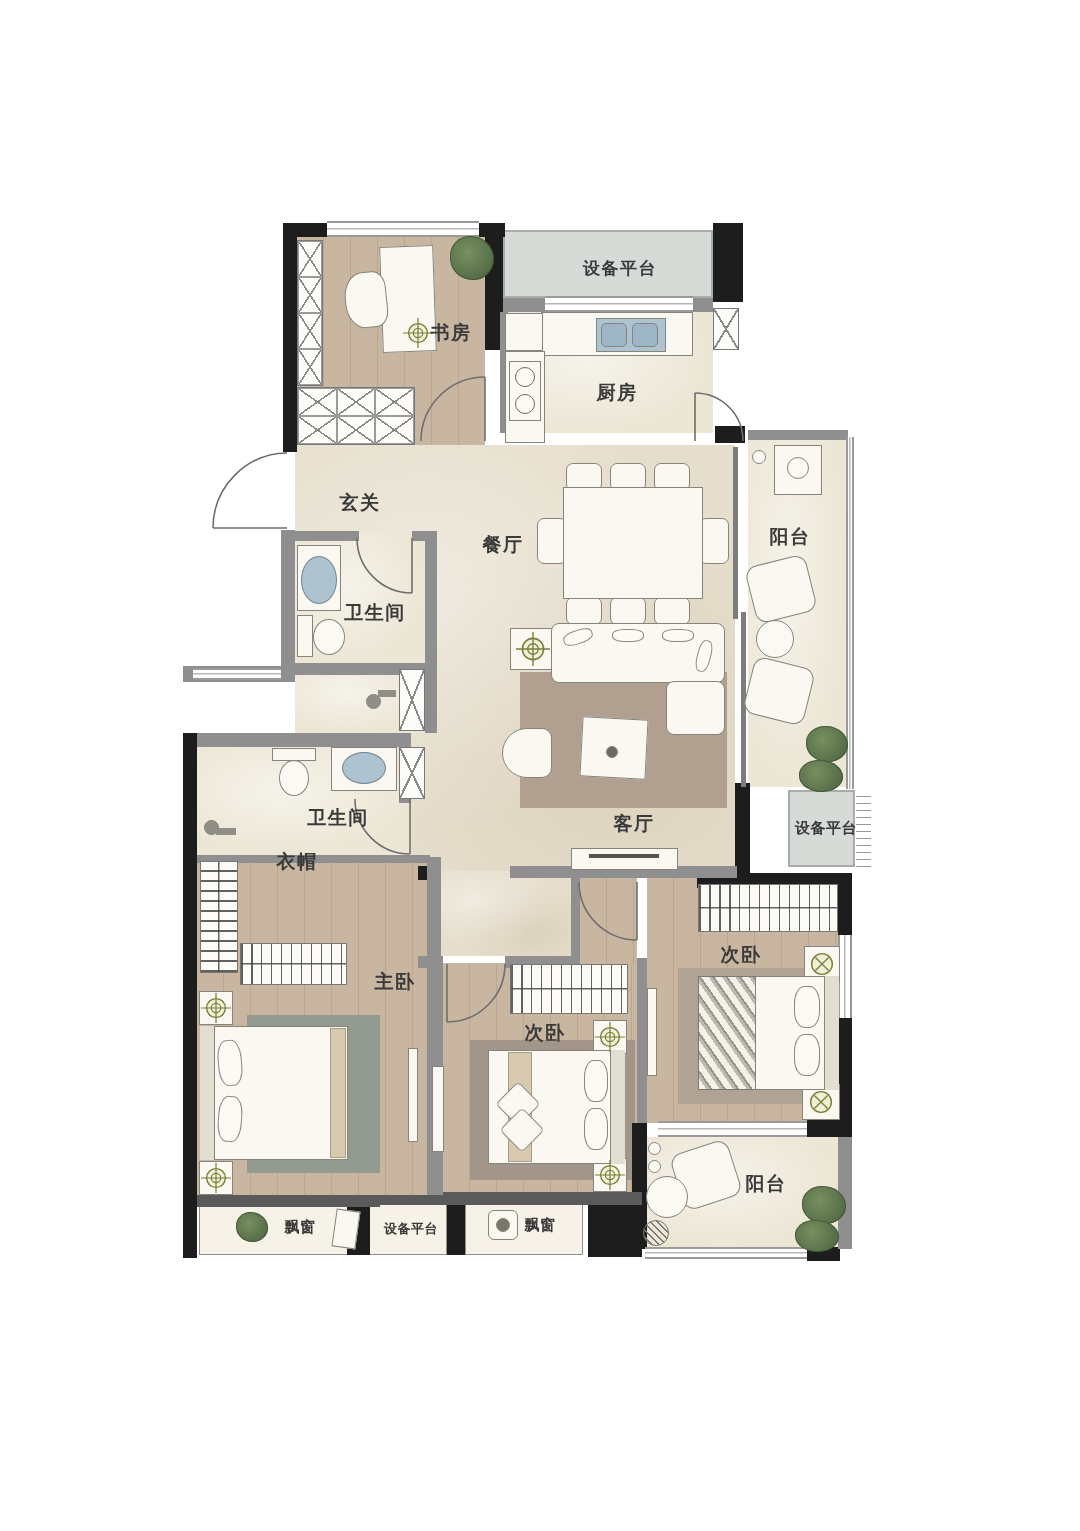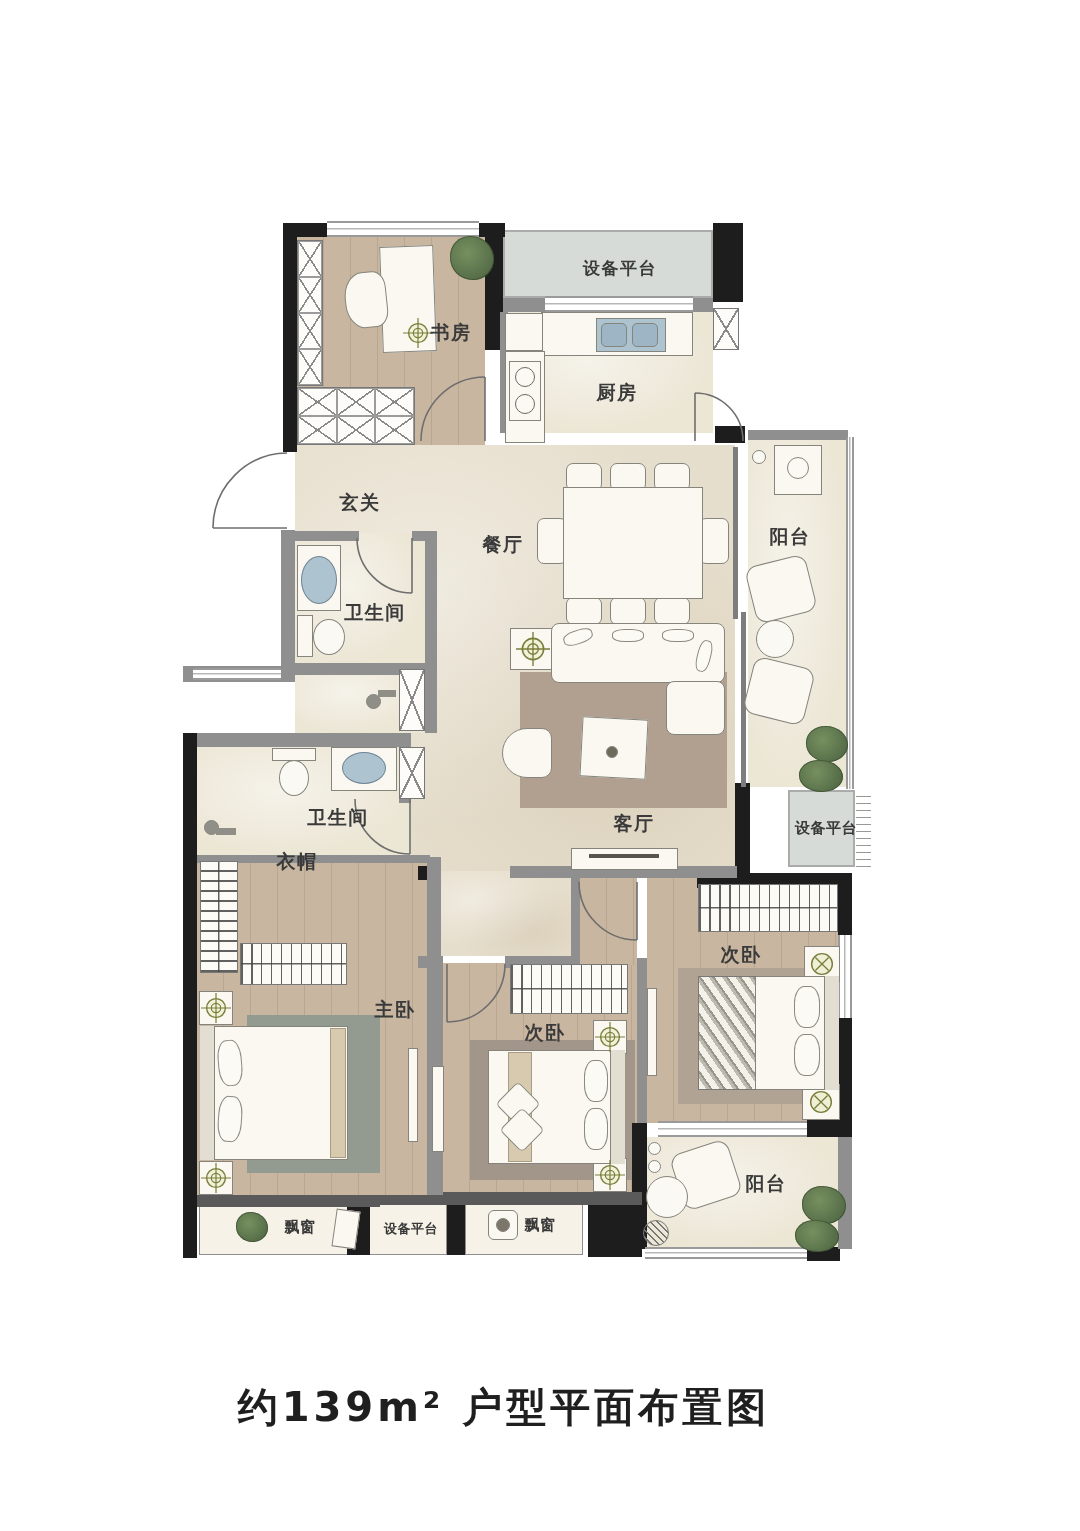--- a/index.html
+++ b/index.html
@@ -343,22 +343,21 @@
   <span class="lbl" style="left:617px;top:393px">厨房</span>
   <span class="lbl" style="left:360px;top:503px">玄关</span>
   <span class="lbl" style="left:503px;top:545px">餐厅</span>
   <span class="lbl" style="left:790px;top:537px">阳台</span>
   <span class="lbl" style="left:375px;top:613px">卫生间</span>
   <span class="lbl" style="left:338px;top:818px">卫生间</span>
   <span class="lbl" style="left:634px;top:824px">客厅</span>
   <span class="lbl sm" style="left:826px;top:828px">设备平台</span>
   <span class="lbl" style="left:297px;top:862px">衣帽</span>
   <span class="lbl" style="left:741px;top:955px">次卧</span>
-  <span class="lbl" style="left:395px;top:1010px">主卧</span>
+  <span class="lbl" style="left:395px;top:982px">主卧</span>
   <span class="lbl" style="left:545px;top:1033px">次卧</span>
   <span class="lbl" style="left:766px;top:1184px">阳台</span>
   <span class="lbl sm" style="left:300px;top:1227px">飘窗</span>
   <span class="lbl sm" style="left:411px;top:1229px;font-size:13px">设备平台</span>
   <span class="lbl sm" style="left:540px;top:1225px">飘窗</span>
 
-  <div class="caption" style="left:504px;top:1380px">约139m² 户型平面布置图</div>
 
 </div>
 
 </body></html>

